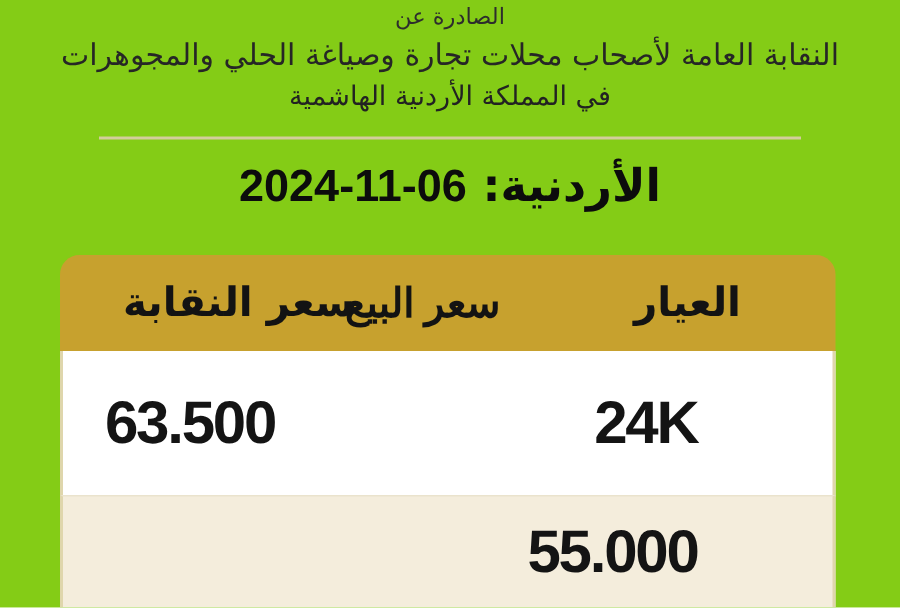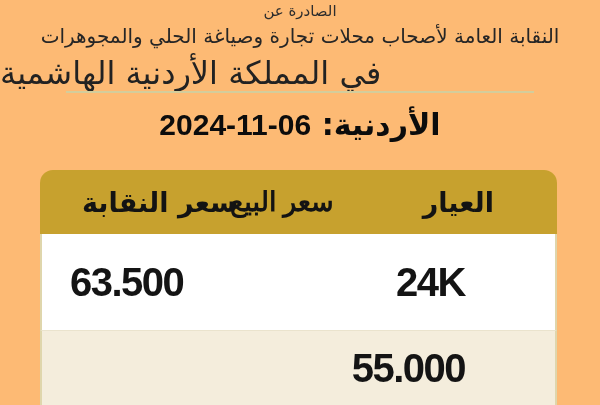--- a/index.html
+++ b/index.html
@@ -2,39 +2,39 @@
 <html lang="ar" dir="rtl"><head>
 <meta charset="utf-8">
 <style>
   * { margin: 0; padding: 0; box-sizing: border-box; }
   html, body { background: #ffffff; }
   .page {
     position: relative;
     width: 600px;
     height: 405px;
     overflow: hidden;
-    background: #fdba74;
+    background: #84cc16;
     font-family: "DejaVu Sans", sans-serif;
     direction: rtl;
   }
   
   .hdr-line1 {
     position: absolute; top: 2px; left: 0; right: 0;
     text-align: center;
     font-size: 15px; color: #2d2d2d;
   }
   .hdr-line2 {
     position: absolute; top: 24px; left: 0; right: 0;
     text-align: center;
     font-size: 20px; color: #262626;
   }
   .hdr-line3 {
     position: absolute; top: 54px; left: 0; right: 0;
-    text-align: left;
-    font-size: 32px; color: #222222;
+    text-align: center;
+    font-size: 18px; color: #222222;
   }
   .hdr-divider {
     position: absolute; top: 91px; left: 66px;
     width: 468px; height: 2px;
     background: #d3cd9c;
     border: none;
   }
   
   .date-line {
     position: absolute; top: 107px; left: 0; right: 0;

